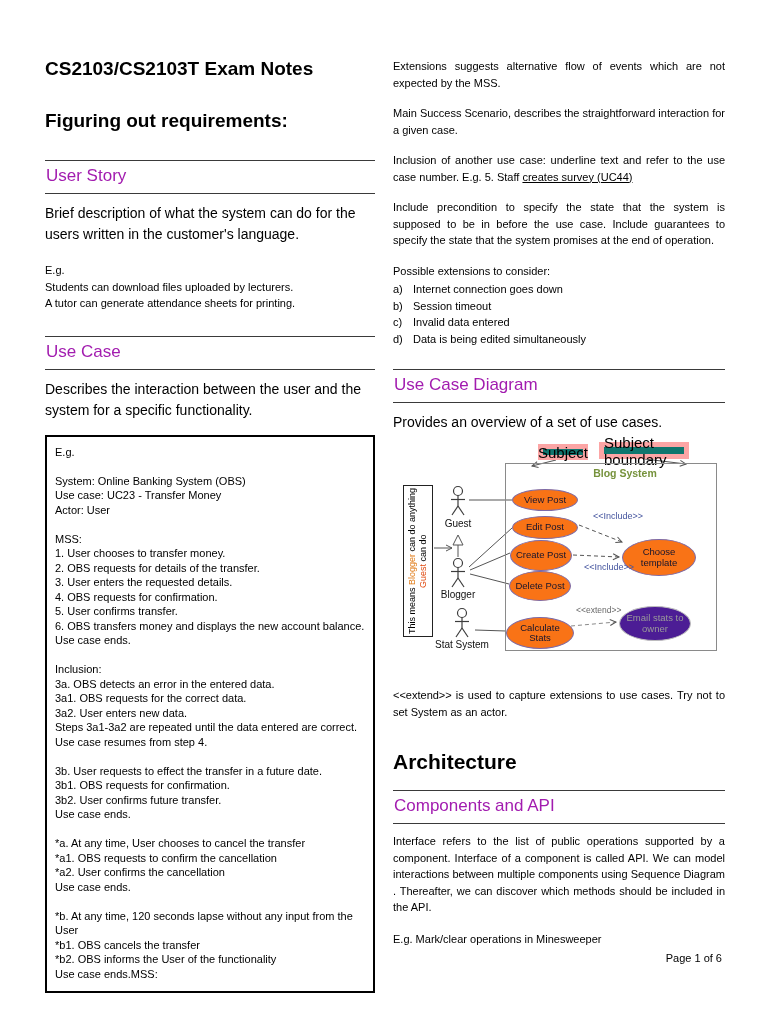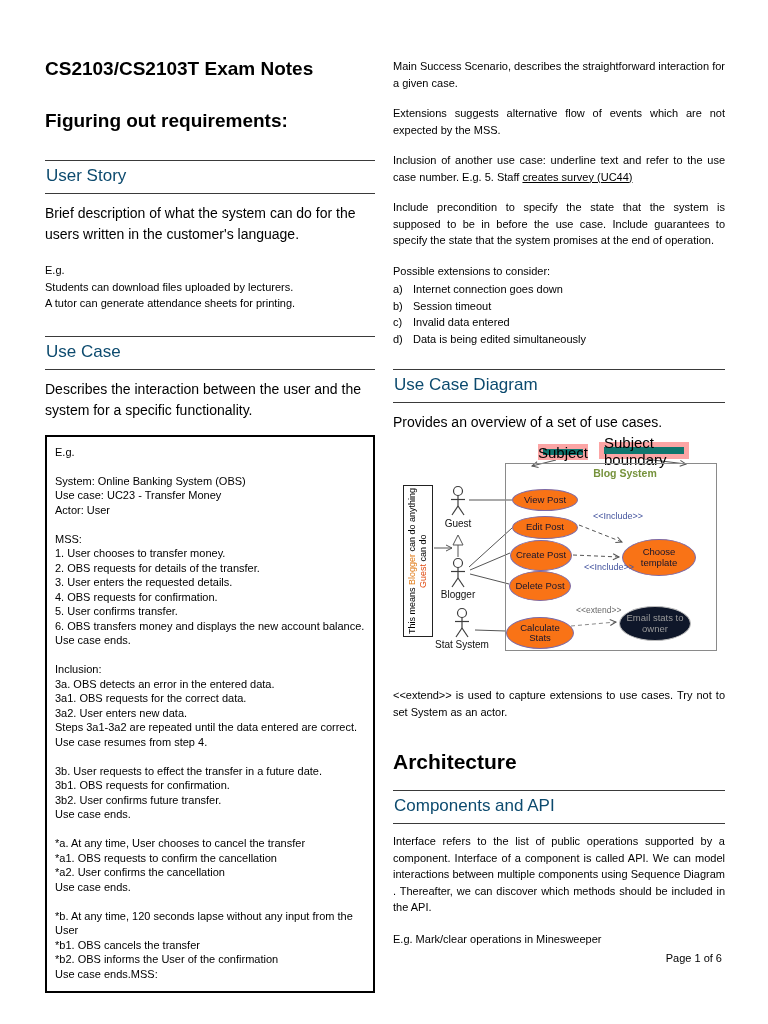--- a/index.html
+++ b/index.html
@@ -5,21 +5,21 @@
   html,body{margin:0;padding:0;}
   body{width:768px;height:1024px;background:#ffffff;font-family:"Liberation Sans",sans-serif;color:#000;position:relative;overflow:hidden;}
   .page{position:absolute;top:0;left:0;width:768px;height:1024px;padding:58px 43px 40px 45px;box-sizing:border-box;}
   .cols{display:flex;gap:18px;}
   .col-left{flex:0 0 330px;width:330px;}
   .col-right{flex:0 0 332px;width:332px;}
 
   .doc-title{font-size:19px;font-weight:bold;margin:0 0 30px 0;}
   .doc-subtitle{font-size:19px;font-weight:bold;margin:0 0 28px 0;}
   .divider{border:none;border-top:1px solid #3a3a3a;margin:0;height:0;}
-  .section-head{font-size:17px;font-weight:400;color:#0c4a6e;padding:5px 0 7px 1px;margin:0;}
+  .section-head{font-size:17px;font-weight:400;color:#a21caf;padding:5px 0 7px 1px;margin:0;}
   .sect{margin-top:24px;}
 
   .para{font-size:14px;line-height:1.5;margin:9px 0 0 0;}
   .eg-label{font-size:11px;line-height:1.5;margin-top:17px;}
   .eg-line{font-size:11px;line-height:1.5;}
 
   .uc-box{border:2px solid #000;margin-top:14px;padding:8px 8px 10px 8px;}
   .uc-line{font-size:11px;line-height:14.5px;min-height:14.5px;}
 
   .r-para{font-size:11px;line-height:1.5;text-align:justify;margin:0 0 14px 0;}
@@ -30,21 +30,21 @@
   .gap-lg{margin-top:22px;}
 
   
   .diagram{position:relative;width:332px;height:232px;margin-top:8px;}
   .diagram-svg{position:absolute;left:0;top:0;}
   .d-box{position:absolute;border:5px solid #fca5a5;background:#0f766e;font-size:15px;display:flex;align-items:center;justify-content:center;box-sizing:border-box;}
   .boundary{position:absolute;left:112px;top:22px;width:210px;height:186px;border:1px solid #8a8a8a;}
   .sys-name{position:absolute;left:170px;top:26px;width:124px;text-align:center;font-size:10.5px;font-weight:bold;color:#76923c;}
   .d-label{position:absolute;font-size:10px;text-align:center;color:#111;}
   .oval{position:absolute;border:1px solid #7d6ba8;background:#f97316;border-radius:50%;display:flex;align-items:center;justify-content:center;text-align:center;font-size:9.5px;line-height:1.08;padding:2px;box-sizing:border-box;color:#14142e;}
-  .oval.ghost{border-color:#bdbdbd;background:#0f172a;color:#9a9a9a;}
+  .oval.ghost{border-color:#bdbdbd;background:#4c1d95;color:#9a9a9a;}
   .inc-label{position:absolute;font-size:9px;color:#44549e;white-space:nowrap;}
   .extend-label{position:absolute;font-size:8.5px;color:#6a6a6a;white-space:nowrap;}
   .note-box{position:absolute;left:10px;top:44px;width:30px;height:152px;border:1px solid #222;display:flex;align-items:center;justify-content:center;box-sizing:border-box;background:#fff;}
   .note-text{writing-mode:vertical-rl;transform:rotate(180deg);font-size:9px;line-height:1.25;text-align:center;}
   .hl-blogger{color:#e07b16;}
   .hl-guest{color:#e0480e;}
 
   .extend-note{font-size:11px;line-height:1.5;margin-top:14px;text-align:justify;}
   .arch-title{font-size:21px;font-weight:bold;margin:30px 0 16px 0;}
   .example-line{font-size:11px;line-height:1.5;margin-top:15px;}
@@ -137,30 +137,30 @@
             <div class="uc-line">*a2. User confirms the cancellation</div>
 
             <div class="uc-line">Use case ends.</div>
 
             <div class="uc-line"></div>
 
             <div class="uc-line">*b. At any time, 120 seconds lapse without any input from the User</div>
 
             <div class="uc-line">*b1. OBS cancels the transfer</div>
 
-            <div class="uc-line">*b2. OBS informs the User of the confirmation</div>
+            <div class="uc-line">*b2. OBS informs the User of the functionality</div>
 
             <div class="uc-line">Use case ends.MSS:</div>
           </div>
       </div>
     </div>
 
     <div class="col-right">
+      <p class="r-para">Extensions suggests alternative flow of events which are not expected by the MSS.</p>
       <p class="r-para">Main Success Scenario, describes the straightforward interaction for a given case.</p>
-      <p class="r-para">Extensions suggests alternative flow of events which are not expected by the MSS.</p>
       <p class="r-para"><span>Inclusion of another use case: underline text and refer to the use case number. E.g. 5. Staff </span><span class="underline">creates survey (UC44)</span></p>
       <p class="r-para">Include precondition to specify the state that the system is supposed to be in before the use case. Include guarantees to specify the state that the system promises at the end of operation.</p>
 
       <div class="ext-intro">Possible extensions to consider:</div>
       <div>
 
           <div class="ext-item">
             <span class="ext-label">a)</span>
             <span>Internet connection goes down</span>
           </div>

